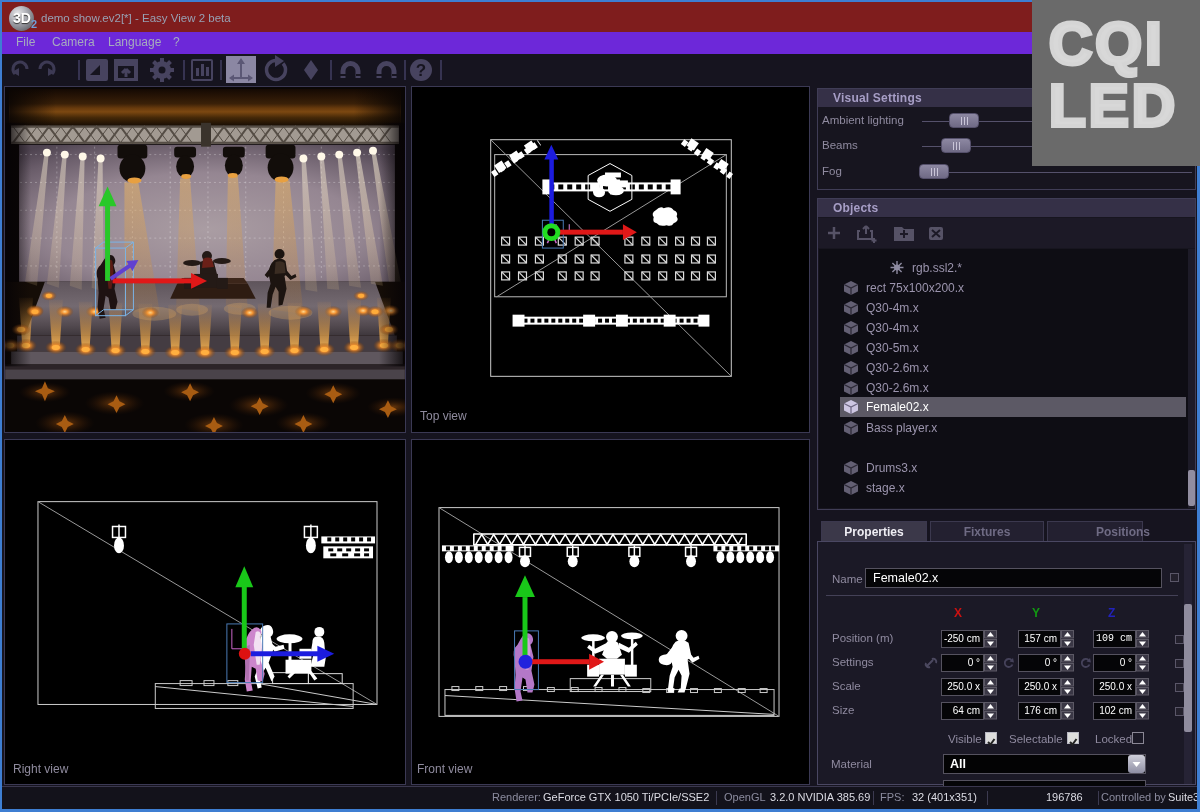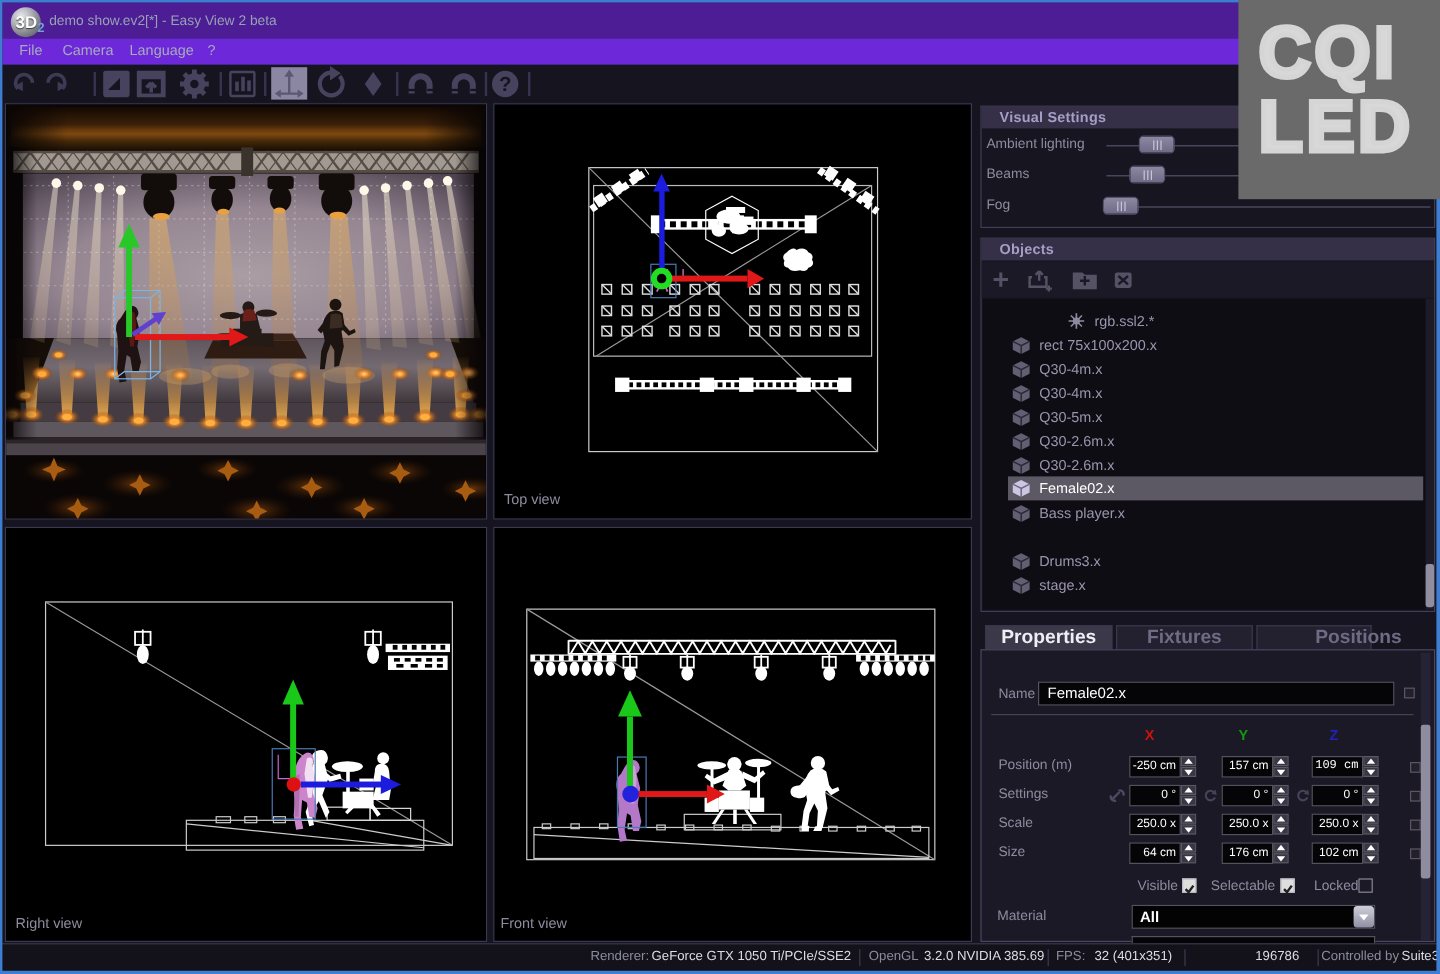--- a/index.html
+++ b/index.html
@@ -1,17 +1,17 @@
 <!DOCTYPE html>
 <html><head><meta charset="utf-8"><style>
 html,body{margin:0;padding:0;width:1200px;height:812px;overflow:hidden;background:#16141f;font-family:"Liberation Sans",sans-serif;}
 *{box-sizing:border-box;}
 .abs{position:absolute;}
 #frame{position:absolute;left:0;top:0;width:1200px;height:812px;border-top:2px solid #3e7ed2;border-left:2px solid #3e7ed2;border-right:3px solid #3e7ed2;border-bottom:3px solid #3e7ed2;z-index:50;pointer-events:none;}
-#titlebar{position:absolute;left:2px;top:2px;width:1195px;height:30px;background:#4c1d95;}
+#titlebar{position:absolute;left:2px;top:2px;width:1195px;height:30px;background:#7f1d1d;}
 #menubar{position:absolute;left:2px;top:32px;width:1195px;height:22px;background:#6d28d9;color:#a6abbe;font-size:12px;}
 #toolbar{position:absolute;left:2px;top:54px;width:1195px;height:30px;background:#16141f;}
 .vp{position:absolute;background:#000;border:1px solid #3b3954;}
 .vplabel{position:absolute;color:#8f8b9e;font-size:12px;}
 .panel{position:absolute;background:#17151f;border:1px solid #403d56;}
 .phead{height:18px;background:#353047;color:#a79ec6;font-weight:bold;font-size:12px;line-height:18px;padding-left:15px;letter-spacing:.2px;}
 .lbl{position:absolute;color:#8f8a9f;font-size:11.5px;}
 .track{position:absolute;height:1px;background:#55516b;}
 .thumb{position:absolute;width:30px;height:15px;border-radius:4px;background:linear-gradient(#8d88a2,#6f6a85);border:1px solid #55506b;}
 .thumb i{position:absolute;top:3px;width:1px;height:8px;background:#c9c5d8;}
@@ -19,21 +19,21 @@
 .sq{position:absolute;width:9px;height:9px;border:1px solid #5a5668;background:#23202c;}
 .cb{position:absolute;width:12px;height:12px;border:1px solid #b9b9c4;background:#dededd;}
 .orow{position:absolute;left:0;width:369px;height:20px;}
 .orow svg.cube{position:absolute;left:24px;top:2px;width:16px;height:16px;}
 .orow span{position:absolute;left:47px;top:3px;}
 .orow.sel{background:#5c5965;color:#fff;left:21px;width:346px;}
 .orow.sel svg.cube{left:3px;}
 .orow.sel span{left:26px;}
 .spinner{position:absolute;width:13px;height:18px;}
 .rst{position:absolute;width:12px;height:12px;}
-.tab{position:absolute;top:521px;height:20px;background:#232030;color:#6f6b84;font-weight:bold;font-size:16px;text-align:center;line-height:20px;border:1px solid #3b384e;border-bottom:none;}
+.tab{position:absolute;top:521px;height:20px;background:#232030;color:#6f6b84;font-weight:bold;font-size:12px;text-align:center;line-height:20px;border:1px solid #3b384e;border-bottom:none;}
 .statusbar{position:absolute;left:2px;top:786px;width:1195px;height:23px;background:#13121b;border-top:1px solid #3a374e;color:#8b8b9e;font-size:11px;}
 .statusbar span{color:#dcdce4;}
 .wm{position:absolute;left:1032px;top:0;width:168px;height:166px;background:#6a6a6a;z-index:60;color:#d8d8d8;font-weight:bold;}
 </style></head>
 <body>
 <div id="titlebar">
 <div style="position:absolute;left:7px;top:4px;width:25px;height:25px;border-radius:50%;background:radial-gradient(circle at 35% 30%,#e8e8ea 0%,#b9bac0 30%,#77787f 70%,#4a4b52 100%);"></div>
 <div style="position:absolute;left:11px;top:8px;color:#fff;font-weight:bold;font-size:14px;text-shadow:0 1px 1px #333;">3D</div>
 <div style="position:absolute;left:29px;top:16px;color:#6f9fd8;font-weight:bold;font-size:11px;">2</div>
 <div style="position:absolute;left:39px;top:10px;color:#98a1b4;font-size:11.5px;">demo show.ev2[*] - Easy View 2 beta</div>

